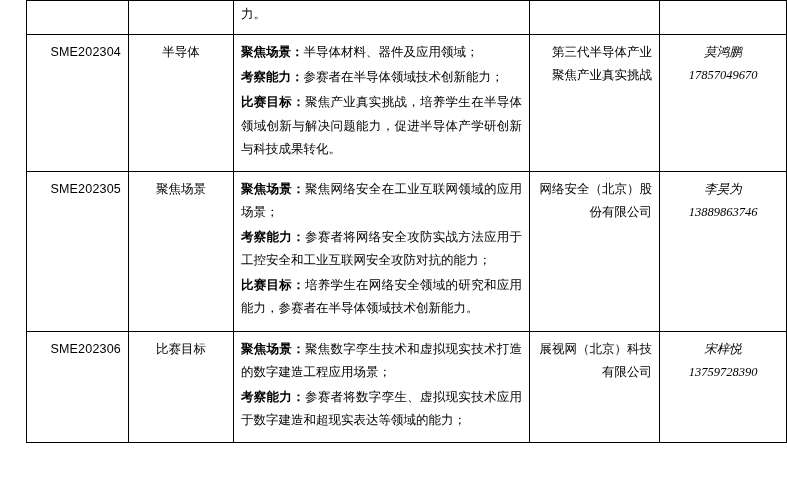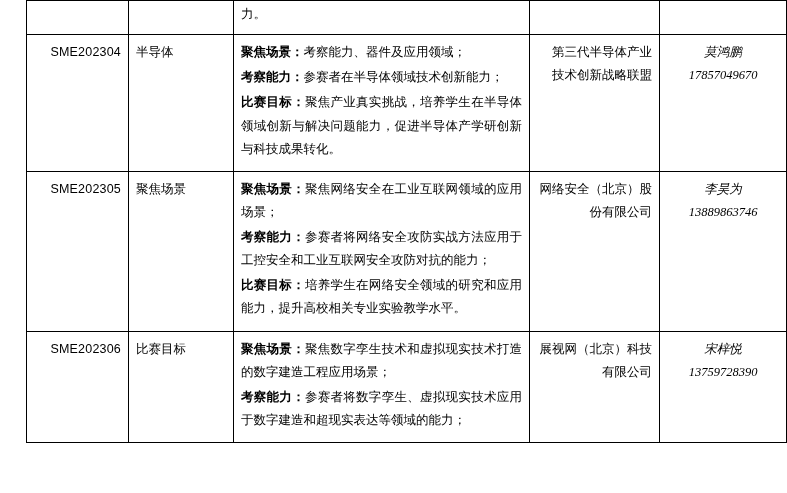--- a/index.html
+++ b/index.html
@@ -39,21 +39,21 @@
   col.c-desc  { width: 296px; }
   col.c-org   { width: 130px; }
   col.c-contact { width: 127px; }
 
   .cell-code {
     text-align: right;
     font-family: Liberation Sans, sans-serif;
     letter-spacing: 0.2px;
   }
   .cell-topic {
-    text-align: left;
+    text-align: center;
   }
   .cell-org {
     text-align: right;
     line-height: 2.1;
   }
   .cell-contact {
     text-align: center;
     line-height: 2.1;
     font-style: italic;
   }
@@ -104,41 +104,41 @@
           <p class="para tight"><span>力。</span></p>
         </td>
         <td class="cell-org"></td>
         <td class="cell-contact"></td>
       </tr>
 
       <tr>
         <td class="cell-code"><span>SME202304</span></td>
         <td class="cell-topic"><span>半导体</span></td>
         <td class="cell-desc">
-          <p class="para"><span class="lbl">聚焦场景：</span><span>考察能力、器件及应用领域；</span></p>
+          <p class="para"><span class="lbl">聚焦场景：</span><span>半导体材料、器件及应用领域；</span></p>
           <p class="para"><span class="lbl">考察能力：</span><span>参赛者在半导体领域技术创新能力；</span></p>
           <p class="para"><span class="lbl">比赛目标：</span><span>聚焦产业真实挑战，培养学生在半导体领域创新与解决问题能力，促进半导体产学研创新与科技成果转化。</span></p>
         </td>
         <td class="cell-org vcenter">
           <span class="org-line">第三代半导体产业</span>
-          <span class="org-line">技术创新战略联盟</span>
+          <span class="org-line">聚焦产业真实挑战</span>
         </td>
         <td class="cell-contact vcenter">
           <span class="contact-line">莫鸿鹏</span>
           <span class="contact-line">17857049670</span>
         </td>
       </tr>
 
       <tr>
         <td class="cell-code"><span>SME202305</span></td>
         <td class="cell-topic"><span>聚焦场景</span></td>
         <td class="cell-desc">
           <p class="para"><span class="lbl">聚焦场景：</span><span>聚焦网络安全在工业互联网领域的应用场景；</span></p>
           <p class="para"><span class="lbl">考察能力：</span><span>参赛者将网络安全攻防实战方法应用于工控安全和工业互联网安全攻防对抗的能力；</span></p>
-          <p class="para"><span class="lbl">比赛目标：</span><span>培养学生在网络安全领域的研究和应用能力，提升高校相关专业实验教学水平。</span></p>
+          <p class="para"><span class="lbl">比赛目标：</span><span>培养学生在网络安全领域的研究和应用能力，参赛者在半导体领域技术创新能力。</span></p>
         </td>
         <td class="cell-org vcenter">
           <span class="org-line">网络安全（北京）股</span>
           <span class="org-line">份有限公司</span>
         </td>
         <td class="cell-contact vcenter">
           <span class="contact-line">李昊为</span>
           <span class="contact-line">13889863746</span>
         </td>
       </tr>

